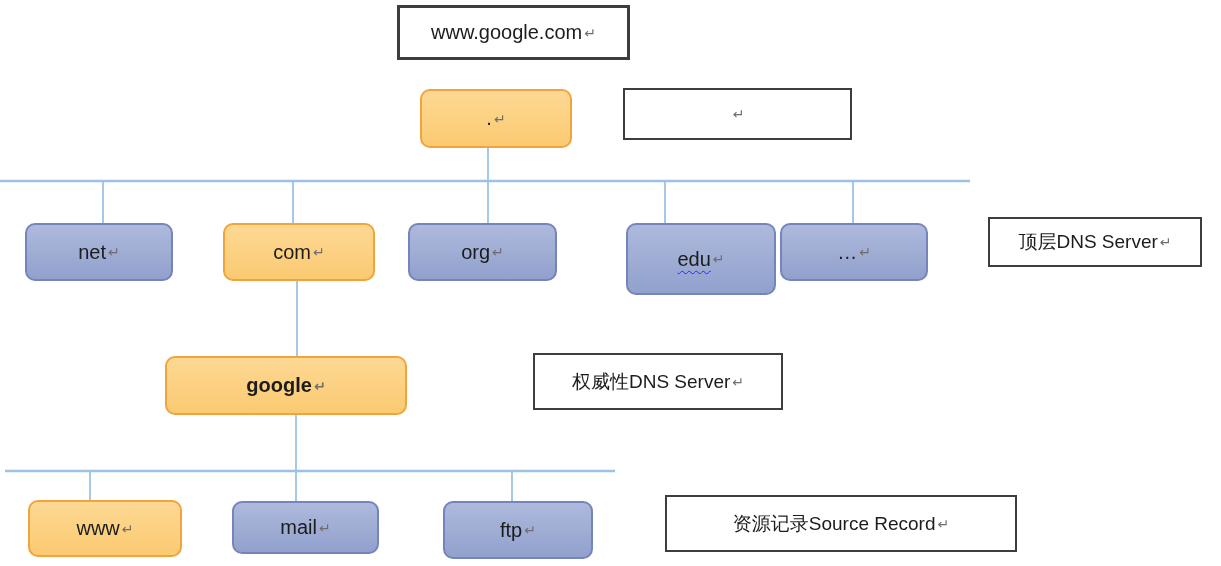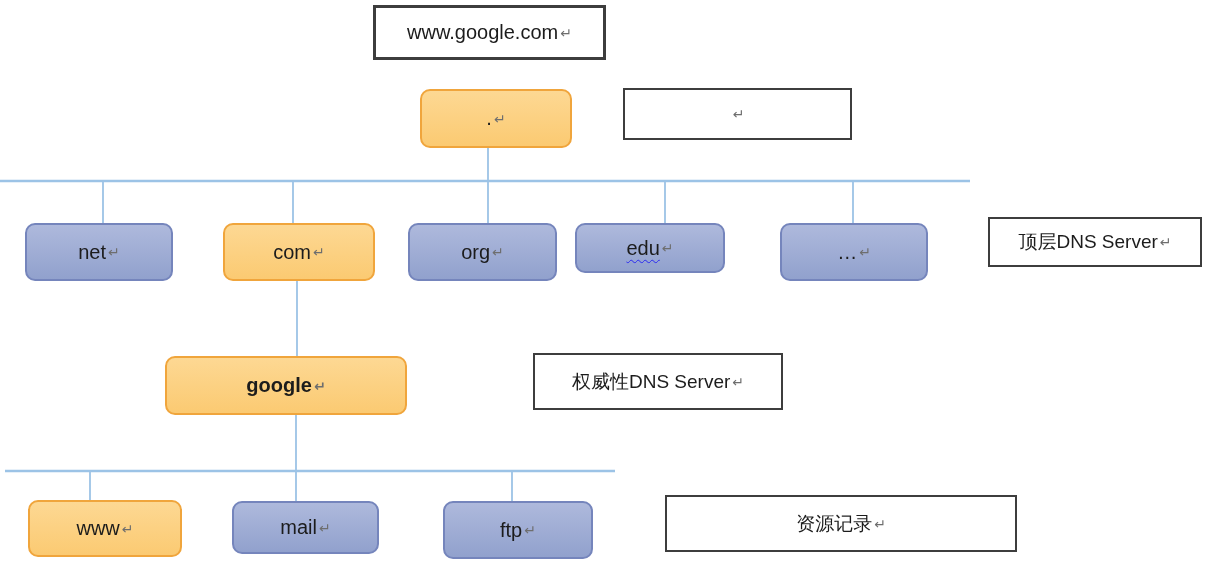--- a/index.html
+++ b/index.html
@@ -46,21 +46,21 @@
     <line class="tick" x1="488" y1="181" x2="488" y2="223"></line>
     <line class="tick" x1="665" y1="181" x2="665" y2="223"></line>
     <line class="tick" x1="853" y1="181" x2="853" y2="223"></line>
     <line class="tick" x1="297" y1="281" x2="297" y2="357"></line>
     <line class="tick" x1="296" y1="414" x2="296" y2="502"></line>
     <line class="bus" x1="5" y1="471" x2="615" y2="471"></line>
     <line class="tick" x1="90" y1="471" x2="90" y2="501"></line>
     <line class="tick" x1="512" y1="471" x2="512" y2="502"></line>
   </svg>
 
-  <div class="plabel qbox" style="left:373px;top:5px;width:233px;height:55px;">
+  <div class="plabel qbox" style="left:397px;top:5px;width:233px;height:55px;">
     <span>www.google.com</span>
       <span class="ret">↵</span>
   </div>
 
   <div class="node orange" style="left:420px;top:89px;width:152px;height:59px;">
     <span>.</span>
       <span class="ret">↵</span>
   </div>
 
   <div class="plabel" style="left:623px;top:88px;width:229px;height:52px;">
@@ -75,21 +75,21 @@
   <div class="node orange" style="left:223px;top:223px;width:152px;height:58px;">
     <span>com</span>
       <span class="ret">↵</span>
   </div>
 
   <div class="node blue" style="left:408px;top:223px;width:149px;height:58px;">
     <span>org</span>
       <span class="ret">↵</span>
   </div>
 
-  <div class="node blue" style="left:575px;top:223px;width:150px;height:50px;">
+  <div class="node blue" style="left:626px;top:223px;width:150px;height:72px;">
     <span class="wavy">edu</span>
       <span class="ret">↵</span>
   </div>
 
   <div class="node blue" style="left:780px;top:223px;width:148px;height:58px;">
     <span>…</span>
       <span class="ret">↵</span>
   </div>
 
   <div class="plabel" style="left:988px;top:217px;width:214px;height:50px;">
@@ -119,16 +119,17 @@
       <span class="ret">↵</span>
   </div>
 
   <div class="node blue" style="left:443px;top:501px;width:150px;height:58px;">
     <span>ftp</span>
       <span class="ret">↵</span>
   </div>
 
   <div class="plabel" style="left:665px;top:495px;width:352px;height:57px;">
     <span class="zh">资源记录</span>
+      <span>Source Record</span>
       <span class="ret">↵</span>
   </div>
 
 </div>
 
 </body></html>

